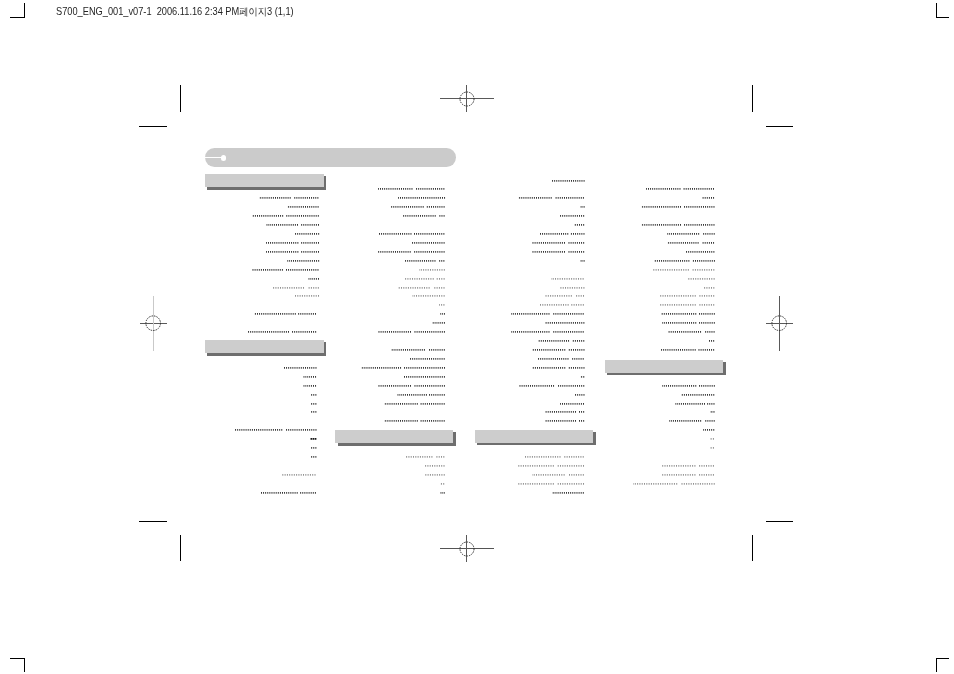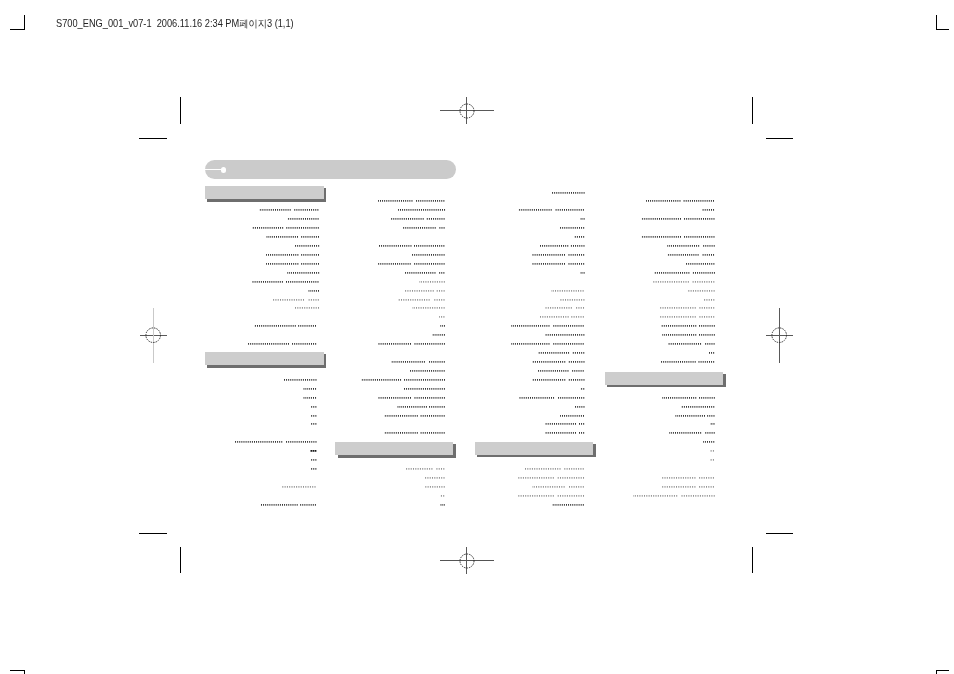--- a/index.html
+++ b/index.html
@@ -1,20 +1,20 @@
 <!DOCTYPE html>
 <html><head>
 <meta charset="utf-8">
 <title>S700_ENG_001_v07-1 page 3</title>
 <style>
   html,body{margin:0;padding:0;background:#ffffff;}
   body{width:954px;height:674px;overflow:hidden;position:relative;
        font-family:"Liberation Sans",sans-serif;
        -webkit-font-smoothing:antialiased;}
-  #sheet{position:absolute;left:0;top:12px;width:954px;height:486px;}
+  #sheet{position:absolute;left:0;top:0;width:954px;height:486px;}
 
   
   .slug{position:absolute;left:55.9px;top:5.0px;font-size:10.2px;line-height:13px;
         color:#242424;white-space:pre;transform:scaleX(0.907);transform-origin:0 0;filter:opacity(1);}
 
   
   .mk{position:absolute;background:#000;}
 
   
   .reg{position:absolute;}

